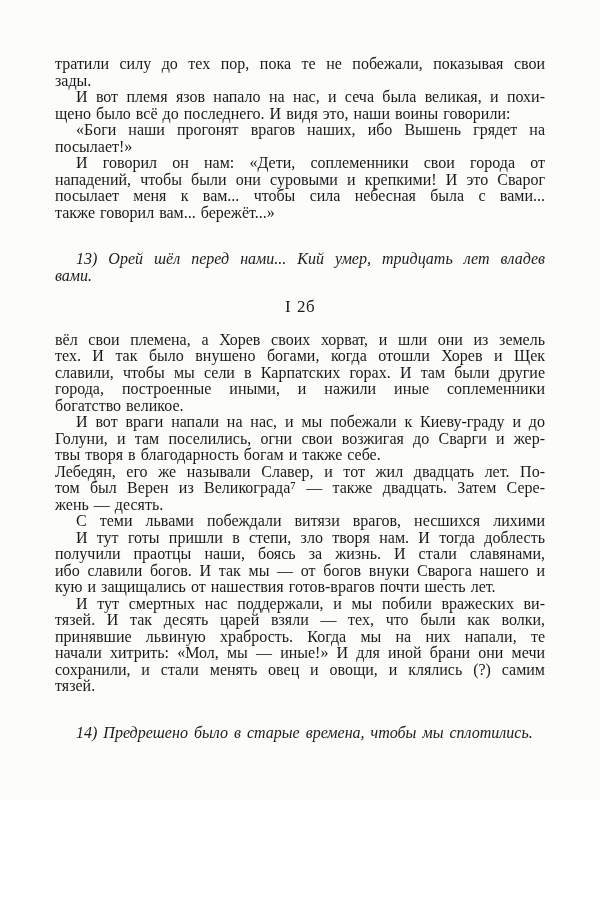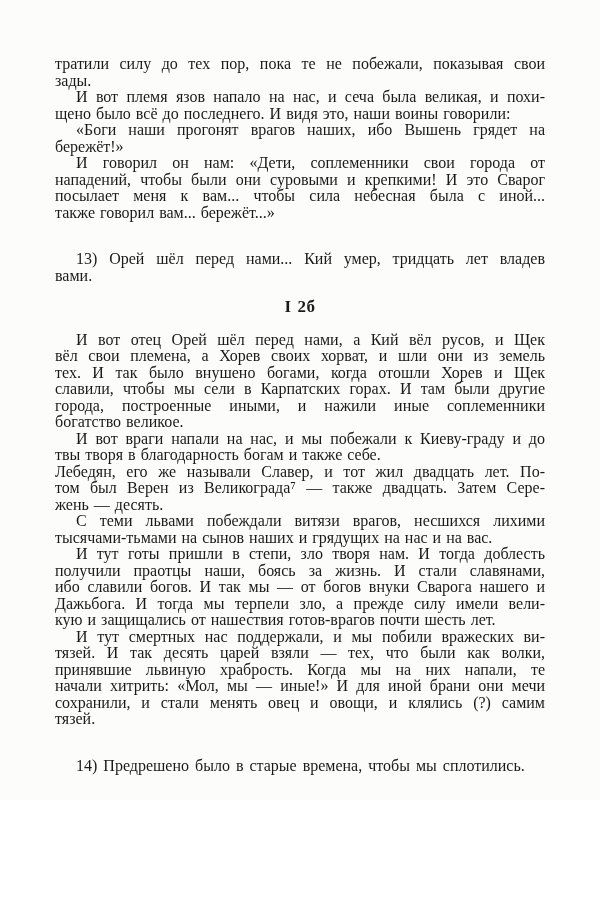--- a/index.html
+++ b/index.html
@@ -31,32 +31,33 @@
     white-space: normal;
   }
   .tline.last {
     text-align-last: left;
   }
   .indent .tline.first {
     padding-left: 21px;
   }
   .quote {
     margin-top: 30px;
+    font-style: italic;
   }
   .quote .tline {
     word-spacing: 2px;
   }
   .heading {
     margin-top: 15px;
     margin-bottom: 16px;
   }
   .heading .tline {
     text-align: center;
     text-align-last: center;
-    font-weight: bold;
+    font-weight: normal;
     font-size: 17px;
     letter-spacing: 0.5px;
   }
   .page-number {
     position: absolute;
     left: 55px;
     top: 845px;
     font-size: 15.5px;
     letter-spacing: 0.5px;
   }
@@ -69,61 +70,59 @@
       <div class="block paragraph">
         <div class="tline first">тратили силу до тех пор, пока те не побежали, показывая свои</div>
         <div class="tline last">зады.</div>
       </div>
       <div class="block paragraph indent">
         <div class="tline first">И вот племя язов напало на нас, и сеча была великая, и похи-</div>
         <div class="tline last">щено было всё до последнего. И видя это, наши воины говорили:</div>
       </div>
       <div class="block paragraph indent">
         <div class="tline first">«Боги наши прогонят врагов наших, ибо Вышень грядет на</div>
-        <div class="tline last">бережёт!»</div>
+        <div class="tline last">посылает!»</div>
       </div>
       <div class="block paragraph indent">
         <div class="tline first">И говорил он нам: «Дети, соплеменники свои города от</div>
         <div class="tline">нападений, чтобы были они суровыми и крепкими! И это Сварог</div>
-        <div class="tline">посылает меня к вам... чтобы сила небесная была с иной...</div>
+        <div class="tline">посылает меня к вам... чтобы сила небесная была с вами...</div>
         <div class="tline last">также говорил вам... бережёт...»</div>
       </div>
       <div class="block quote indent">
         <div class="tline first">13) Орей шёл перед нами... Кий умер, тридцать лет владев</div>
         <div class="tline last">вами.</div>
       </div>
       <div class="block heading">
         <div class="tline first last">I 2б</div>
       </div>
       <div class="block paragraph indent">
-        <div class="tline first">И вот отец Орей шёл перед нами, а Кий вёл русов, и Щек</div>
         <div class="tline">вёл свои племена, а Хорев своих хорват, и шли они из земель</div>
         <div class="tline">тех. И так было внушено богами, когда отошли Хорев и Щек</div>
         <div class="tline">славили, чтобы мы сели в Карпатских горах. И там были другие</div>
         <div class="tline">города, построенные иными, и нажили иные соплеменники</div>
         <div class="tline last">богатство великое.</div>
       </div>
       <div class="block paragraph indent">
         <div class="tline first">И вот враги напали на нас, и мы побежали к Киеву-граду и до</div>
+        <div class="tline">Голуни, и там поселились, огни свои возжигая до Сварги и жер-</div>
         <div class="tline last">твы творя в благодарность богам и также себе.</div>
       </div>
       <div class="block paragraph indent">
         <div class="tline">Лебедян, его же называли Славер, и тот жил двадцать лет. По-</div>
         <div class="tline">том был Верен из Великограда⁷ — также двадцать. Затем Сере-</div>
         <div class="tline last">жень — десять.</div>
       </div>
       <div class="block paragraph indent">
         <div class="tline first">С теми львами побеждали витязи врагов, несшихся лихими</div>
-        <div class="tline last">тысячами-тьмами на сынов наших и грядущих на нас и на вас.</div>
       </div>
       <div class="block paragraph indent">
         <div class="tline first">И тут готы пришли в степи, зло творя нам. И тогда доблесть</div>
         <div class="tline">получили праотцы наши, боясь за жизнь. И стали славянами,</div>
         <div class="tline">ибо славили богов. И так мы — от богов внуки Сварога нашего и</div>
-        <div class="tline">Дажьбога. И тогда мы терпели зло, а прежде силу имели вели-</div>
         <div class="tline last">кую и защищались от нашествия готов-врагов почти шесть лет.</div>
       </div>
       <div class="block paragraph indent">
         <div class="tline first">И тут смертных нас поддержали, и мы побили вражеских ви-</div>
         <div class="tline">тязей. И так десять царей взяли — тех, что были как волки,</div>
         <div class="tline">принявшие львиную храбрость. Когда мы на них напали, те</div>
         <div class="tline">начали хитрить: «Мол, мы — иные!» И для иной брани они мечи</div>
         <div class="tline">сохранили, и стали менять овец и овощи, и клялись (?) самим</div>
         <div class="tline last">тязей.</div>
       </div>

